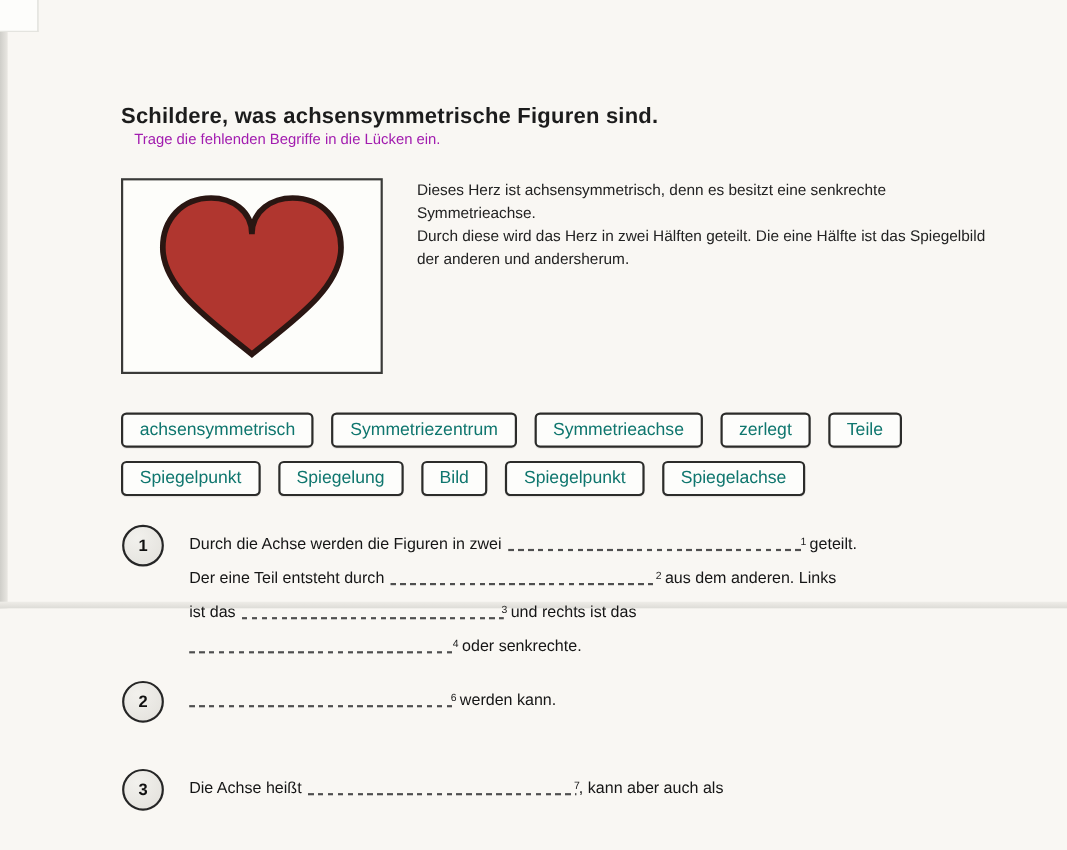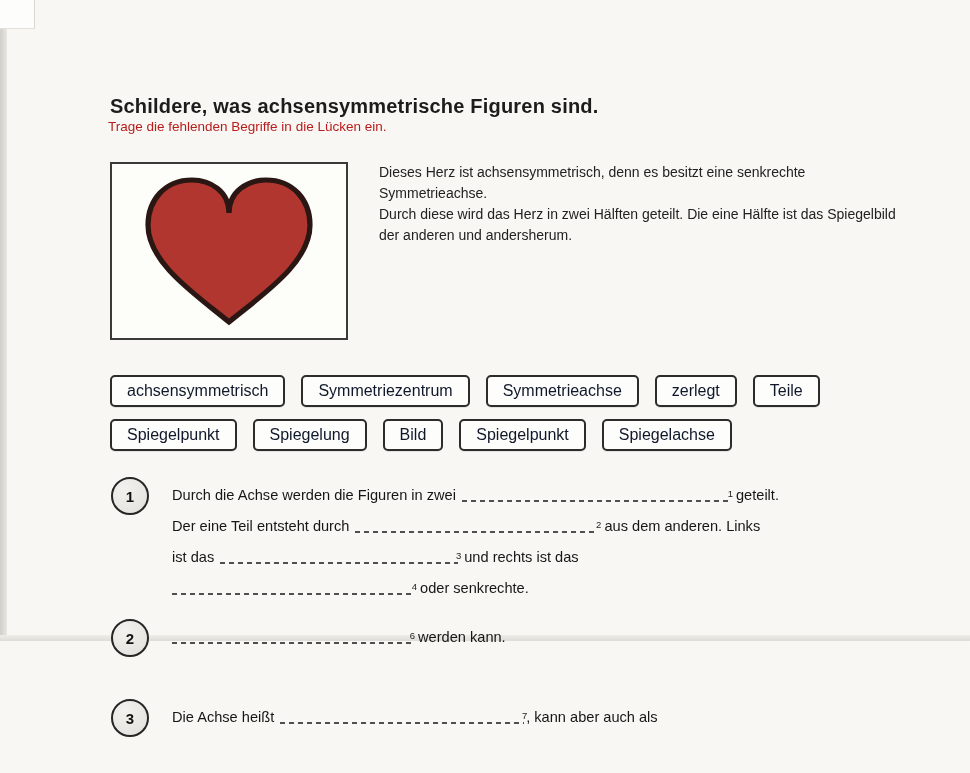--- a/index.html
+++ b/index.html
@@ -11,40 +11,40 @@
     overflow:hidden;
     position:relative;
   }
   
   .edge-left{position:absolute;left:0;top:0;width:7px;height:100%;
     background:linear-gradient(to right,#cfcec9,#e9e7e2);}
   .edge-bottom{position:absolute;left:0;bottom:0;width:100%;height:6px;
     background:linear-gradient(to bottom,#efede8,#dddcd7);}
   .edge-corner{position:absolute;left:0;top:0;width:34px;height:28px;background:#fdfdfb;border-right:1px solid #d8d7d2;border-bottom:1px solid #e2e1dc;}
 
-  .sheet{position:absolute;left:0;top:0;width:970px;height:641px;}
+  .sheet{position:absolute;left:0;top:0;width:970px;height:553px;}
 
   .title{position:absolute;left:110px;top:82px;font-size:20px;font-weight:bold;letter-spacing:.2px;}
-  .subtitle{position:absolute;left:108px;top:119px;font-size:13.5px;color:#b91c1c;}
+  .subtitle{position:absolute;left:122px;top:119px;font-size:13.5px;color:#a21caf;}
 
   .example-box{
     position:absolute;left:110px;top:162px;width:238px;height:178px;
     background:#fdfdfa;border:2px solid #3a3a38;box-sizing:border-box;
   }
   .example-box svg{display:block;margin:9px auto 0 auto;}
 
   .example-text{position:absolute;left:379px;top:162px;width:524px;font-size:14px;line-height:21px;color:#222;}
   .example-text p{margin:0;}
 
   .word-row{position:absolute;left:110px;display:flex;gap:16px;}
   .word-row.r1{top:375px;}
   .word-row.r2{top:419px;}
   .chip{
     background:#fdfdfb;border:2px solid #2c2c2a;border-radius:5px;
-    padding:4px 15px;font-size:16px;color:#0f172a;white-space:nowrap;
+    padding:4px 15px;font-size:16px;color:#0f766e;white-space:nowrap;
     box-shadow:0 1px 0 rgba(0,0,0,.08);
     cursor:pointer;line-height:20px;
   }
 
   .q-badge{
     position:absolute;left:111px;width:38px;height:38px;border-radius:50%;
     background:radial-gradient(circle at 35% 30%,#f2f1ed,#e2e0db);
     border:2px solid #262626;box-sizing:border-box;
     display:flex;align-items:center;justify-content:center;
     font-size:15px;font-weight:bold;color:#111;

